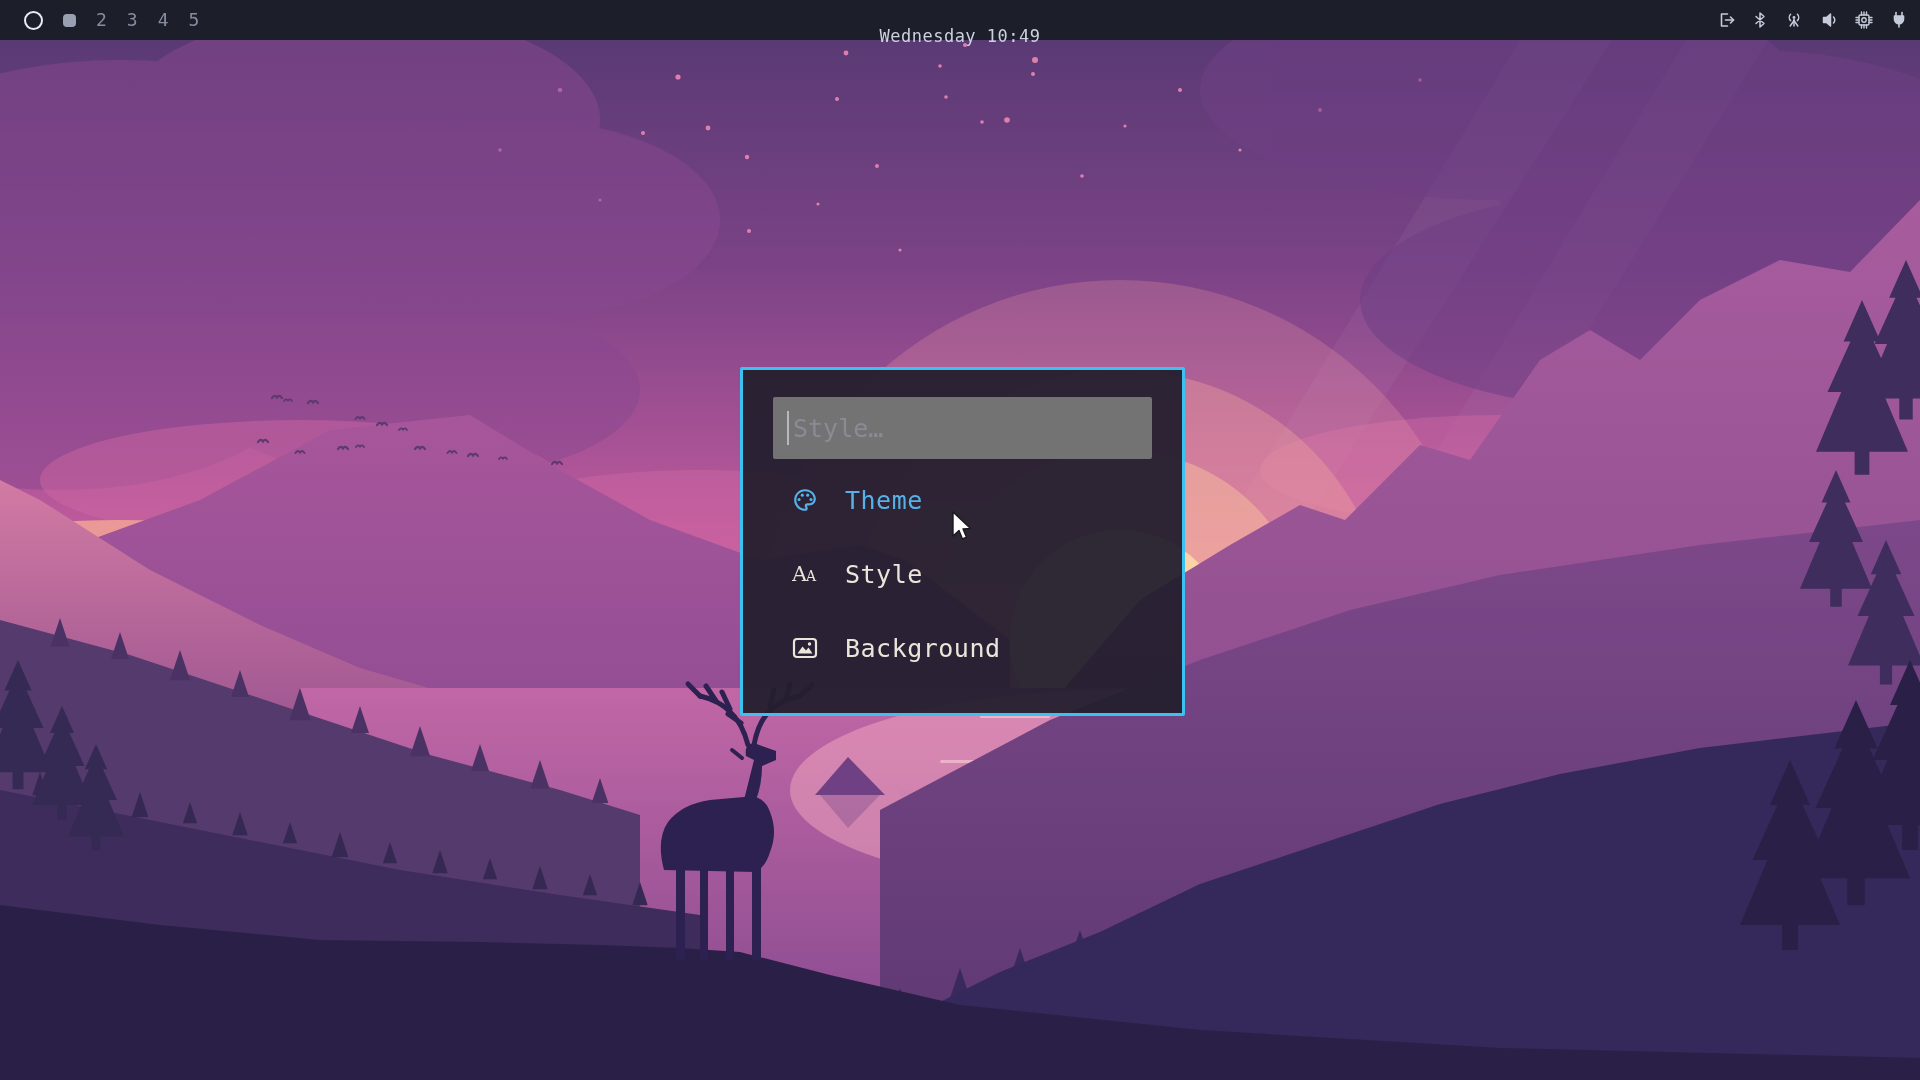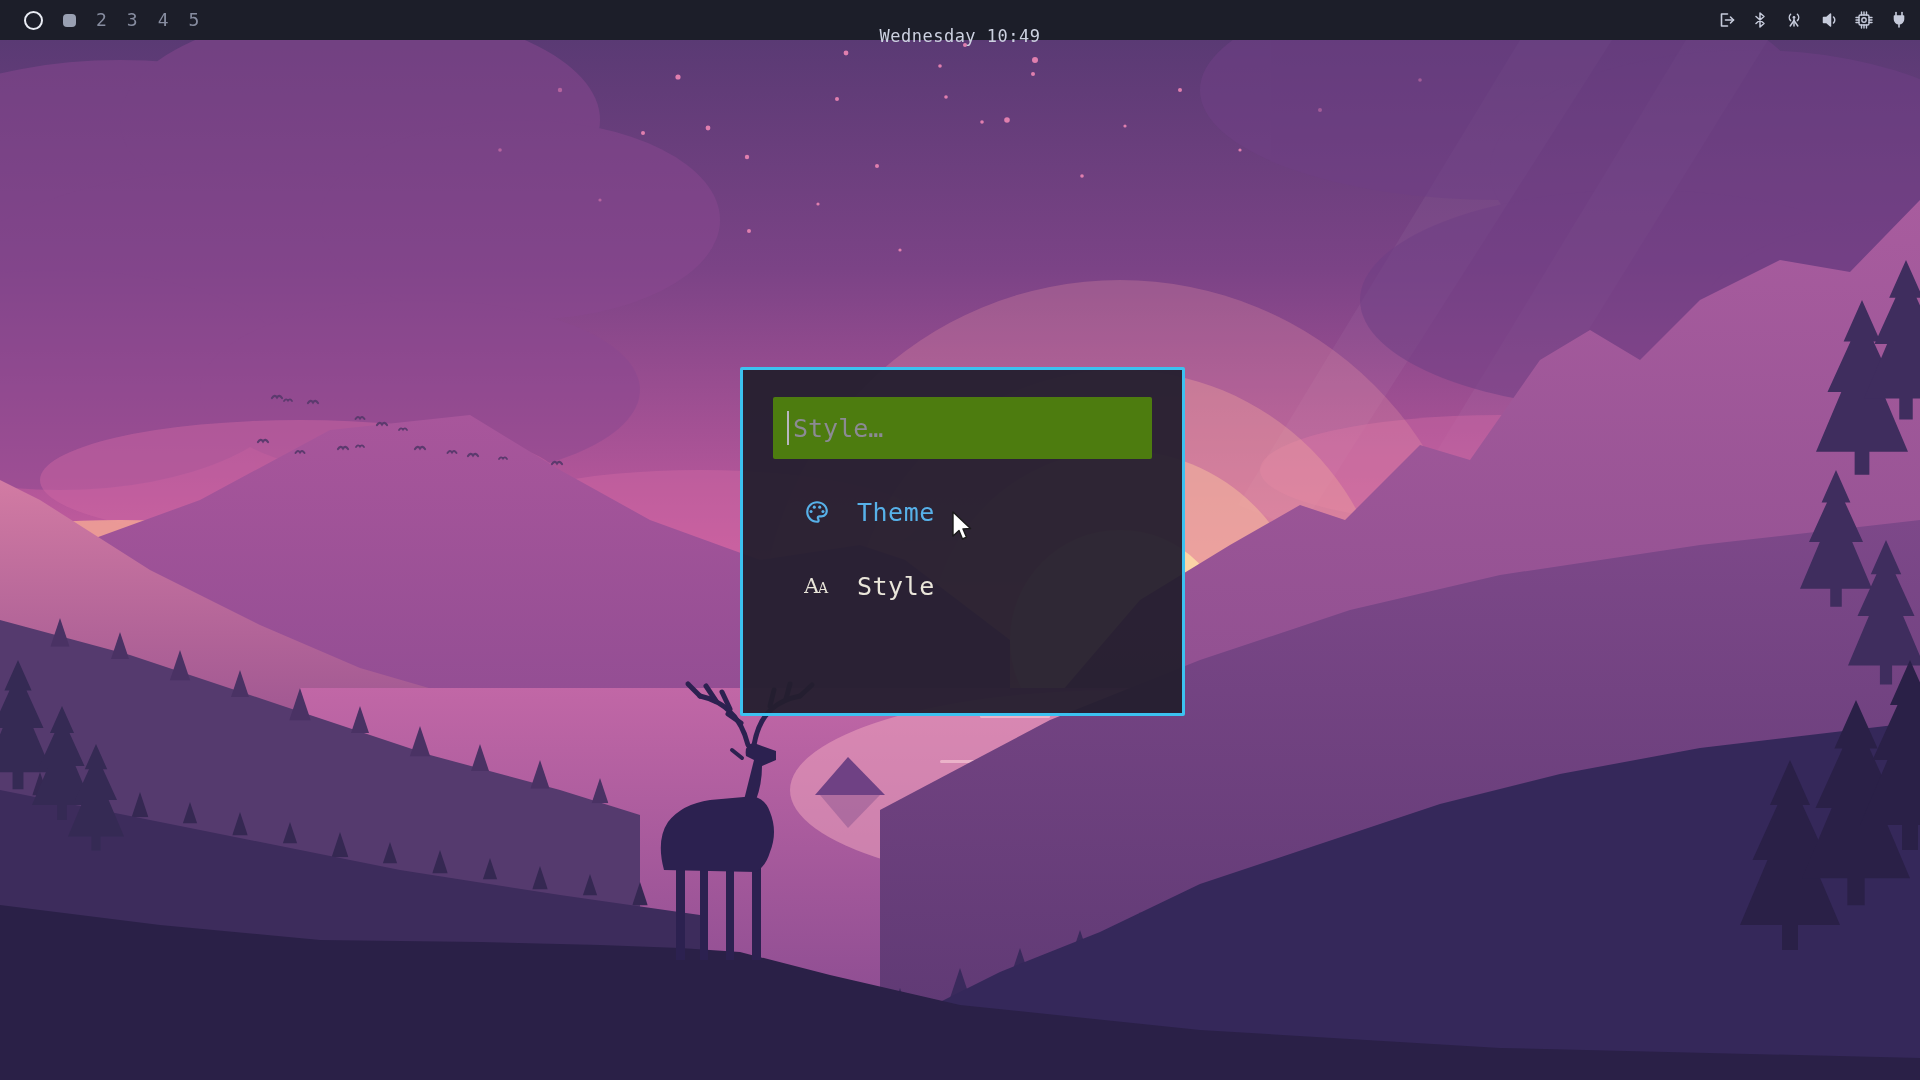--- a/index.html
+++ b/index.html
@@ -29,30 +29,30 @@
   .wallpaper{position:absolute;left:0;top:40px;width:1920px;height:1040px;z-index:1;}
   
   .dialog{
     position:absolute;left:740px;top:367px;width:445px;height:349px;
     box-sizing:border-box;border:3px solid #3cc2f0;border-radius:2px;
     background:rgba(36,31,46,0.95);z-index:5;
   }
   .search-wrap{position:relative;margin:27px 30px 0 30px;height:62px;}
   .search-input{
     width:100%;height:100%;box-sizing:border-box;border:none;outline:none;
-    background:#4d7c0f;border-radius:2px;color:#d6d2da;
+    background:#737373;border-radius:2px;color:#d6d2da;
     font-family:"DejaVu Sans Mono",monospace;font-size:25px;
     padding:0 16px 0 20px;
   }
   .search-input::placeholder{color:#8c8a94;opacity:1;}
   .caret{
     position:absolute;left:14px;top:14px;width:2px;height:34px;
     background:#b9b6c0;
   }
-  .menu{margin-top:16px;padding-left:12px;}
+  .menu{margin-top:4px;}
   .menu-item{
     height:74px;display:flex;align-items:center;gap:27px;
     padding-left:49px;cursor:default;
   }
   .menu-item .mi-icon{width:26px;height:26px;flex:0 0 26px;}
   .menu-item .mi-label{font-size:25px;color:#eae6da;letter-spacing:0.5px;}
   .menu-item.selected .mi-label{color:#57b1e9;}
   
   .cursor{position:absolute;left:951px;top:511px;z-index:10;pointer-events:none;}
 </style>
@@ -403,20 +403,30 @@
     <div class="menu-item">
       <span class="mi-icon">
         <svg width="26" height="26" viewBox="0 0 26 26">
           <text x="0" y="20" font-family="DejaVu Serif, serif" font-size="21" fill="#eae6da">A</text>
           <text x="14" y="20" font-family="DejaVu Serif, serif" font-size="14" fill="#eae6da">A</text>
         </svg>
       </span>
       <span class="mi-label">Style</span>
     </div>
 
+    <div class="menu-item">
+      <span class="mi-icon">
+        <svg width="26" height="26" viewBox="0 0 26 26" fill="none">
+          <rect x="2" y="4" width="22" height="18" rx="3" stroke="#eae6da" stroke-width="2.2"></rect>
+          <path d="M5.5 18.5 L10.5 11.5 L14 15.5 L16.5 12.5 L20.5 18.5 Z" fill="#eae6da"></path>
+          <circle cx="17.5" cy="9" r="1.7" fill="#eae6da"></circle>
+        </svg>
+      </span>
+      <span class="mi-label">Background</span>
+    </div>
   </div>
 </div>
 
 <div class="cursor">
   <svg width="26" height="32" viewBox="0 0 26 32">
     <path d="M2 1 L2 25 L8 19.5 L11.5 28 L15.5 26.2 L12 18 L19.5 17.5 Z" fill="#ffffff" stroke="#1a1a1a" stroke-width="1.4" stroke-linejoin="round"></path>
   </svg>
 </div>
 
 </body></html>

